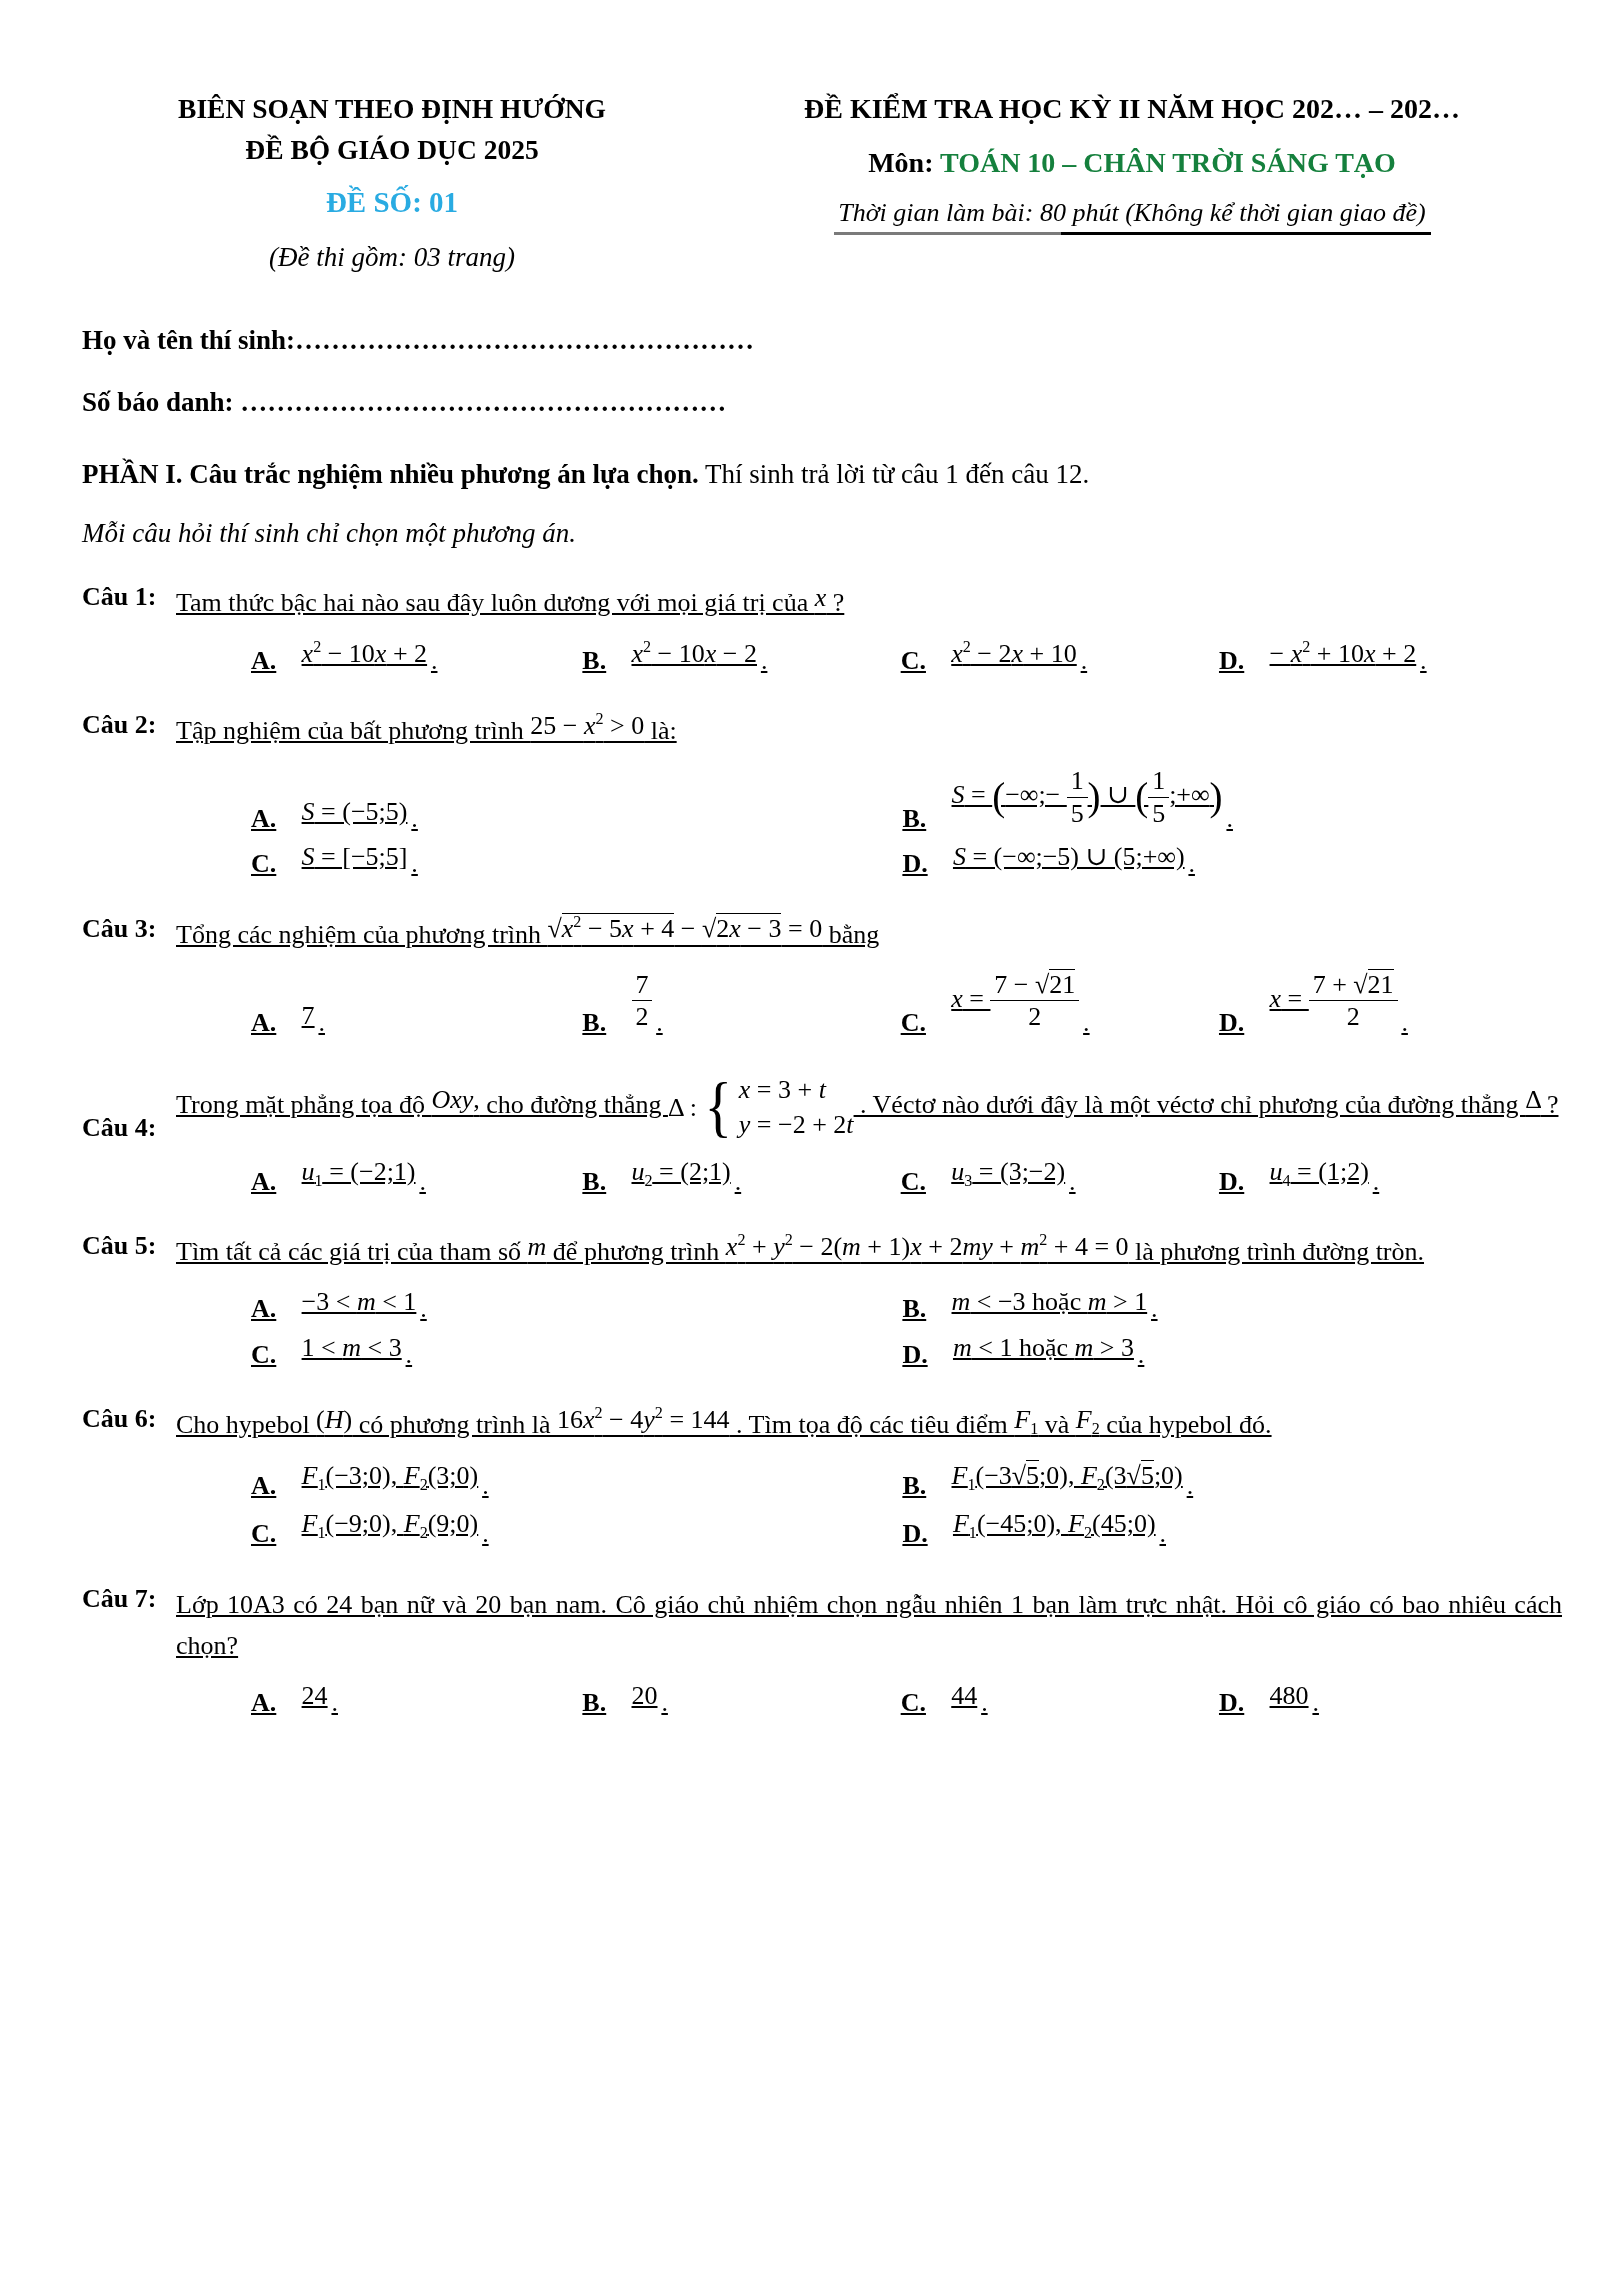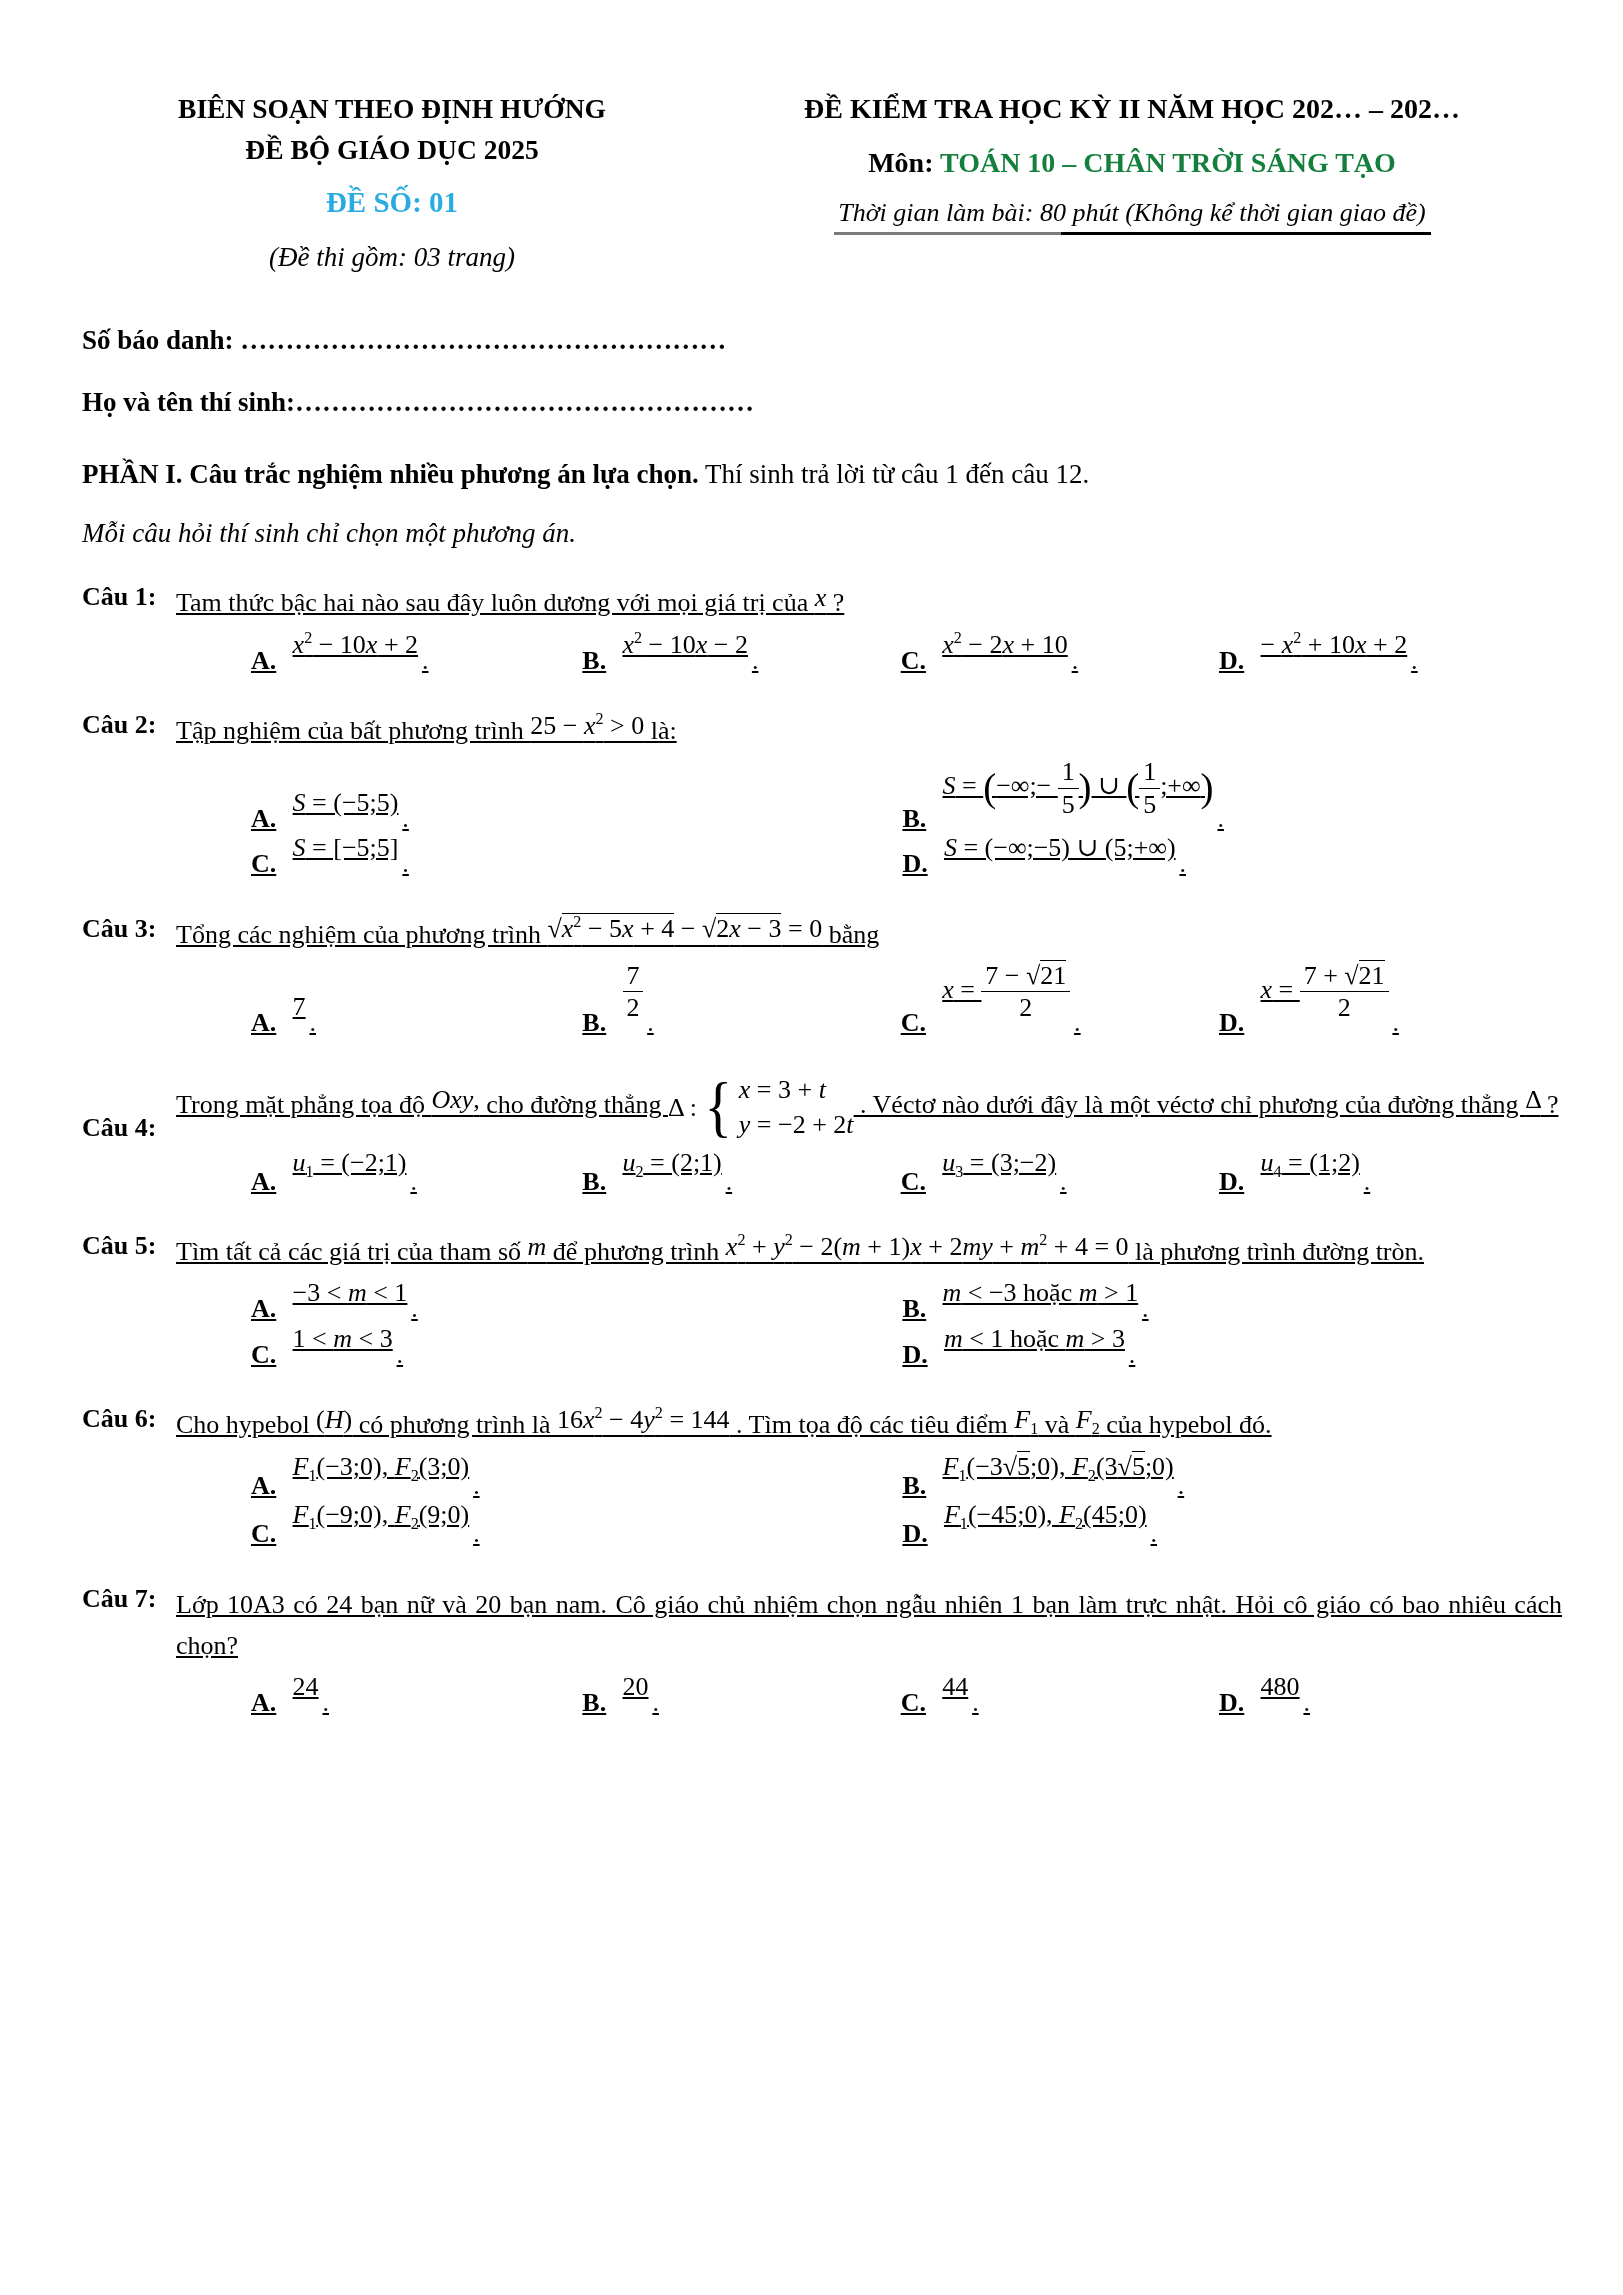--- a/index.html
+++ b/index.html
@@ -38,21 +38,21 @@
   .q-label{font-weight:bold;width:94px;flex:none;}
   .q-body{flex:1;text-align:justify;line-height:1.6;text-decoration:underline;}
   .q-text{min-height:31px;}
   .q4 .q-label{padding-top:41px;}
 
   .opts{display:grid;padding-left:75px;margin-top:7.9px;column-gap:4.7px;}
   .cols4{grid-template-columns:1fr 0.96fr 0.96fr 1.05fr;}
   .cols2{grid-template-columns:1fr 1.02fr;}
   .opt{display:flex;align-items:flex-end;margin-top:12.6px;line-height:1.25;}
   .ok{font-weight:bold;margin-right:6.3px;}
-  .fm{position:relative;bottom:16px;margin-left:10px;white-space:nowrap;}
+  .fm{position:relative;bottom:7px;margin-left:19px;white-space:nowrap;}
   .dot{margin-left:3.9px;}
 
   
   i{font-family:"Liberation Serif","DejaVu Serif",serif;}
   sup{font-size:0.62em;}
   sub{font-size:0.62em;}
   .mx{position:relative;bottom:5.5px;white-space:nowrap;}
   .fr{display:inline-flex;flex-direction:column;text-align:center;
       vertical-align:middle;line-height:1.2;}
   .fr .t{border-bottom:1.6px solid #000;padding:0 3.9px;display:block;}
@@ -84,24 +84,24 @@
       <div class="h-subject">
         <span>Môn: </span><span style="color: #15803d;">TOÁN 10 – CHÂN TRỜI SÁNG TẠO</span>
       </div>
       <div class="h-duration">Thời gian làm bài: 80 phút (Không kể thời gian giao đề)</div>
       <div class="h-rule"></div>
     </div>
   </div>
 
   <div class="student">
     <div class="student-row">
+      <span>Họ và tên thí sinh:</span><span>……………………………………………</span>
+    </div>
+    <div class="student-row">
       <span>Số báo danh: </span><span>………………………………………………</span>
-    </div>
-    <div class="student-row">
-      <span>Họ và tên thí sinh:</span><span>……………………………………………</span>
     </div>
   </div>
 
   <div class="part-head">
     <span class="ph-b">PHẦN I. Câu trắc nghiệm nhiều phương án lựa chọn.</span><span> Thí sinh trả lời từ câu 1 đến câu 12.</span>
   </div>
   <div class="part-note">Mỗi câu hỏi thí sinh chỉ chọn một phương án.</div>
 
   <div class="q">
     <div class="q-label">Câu 1:</div>

